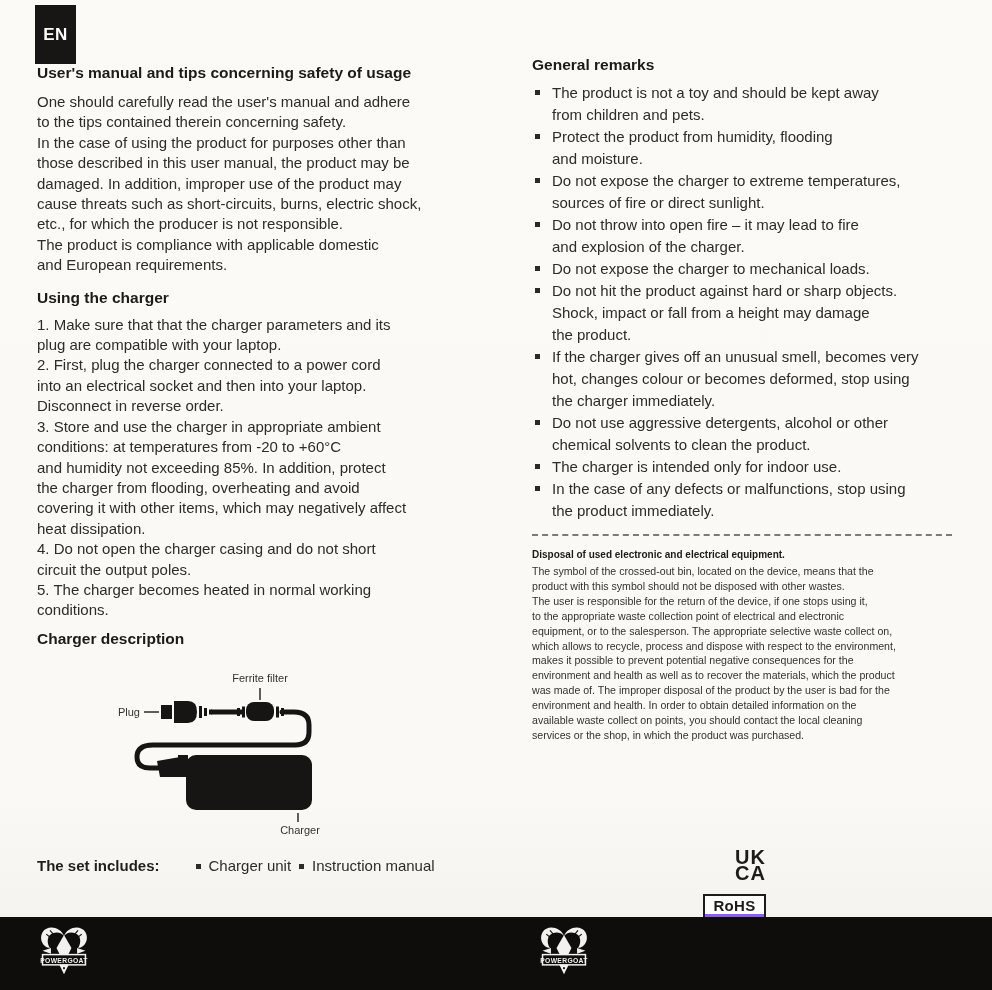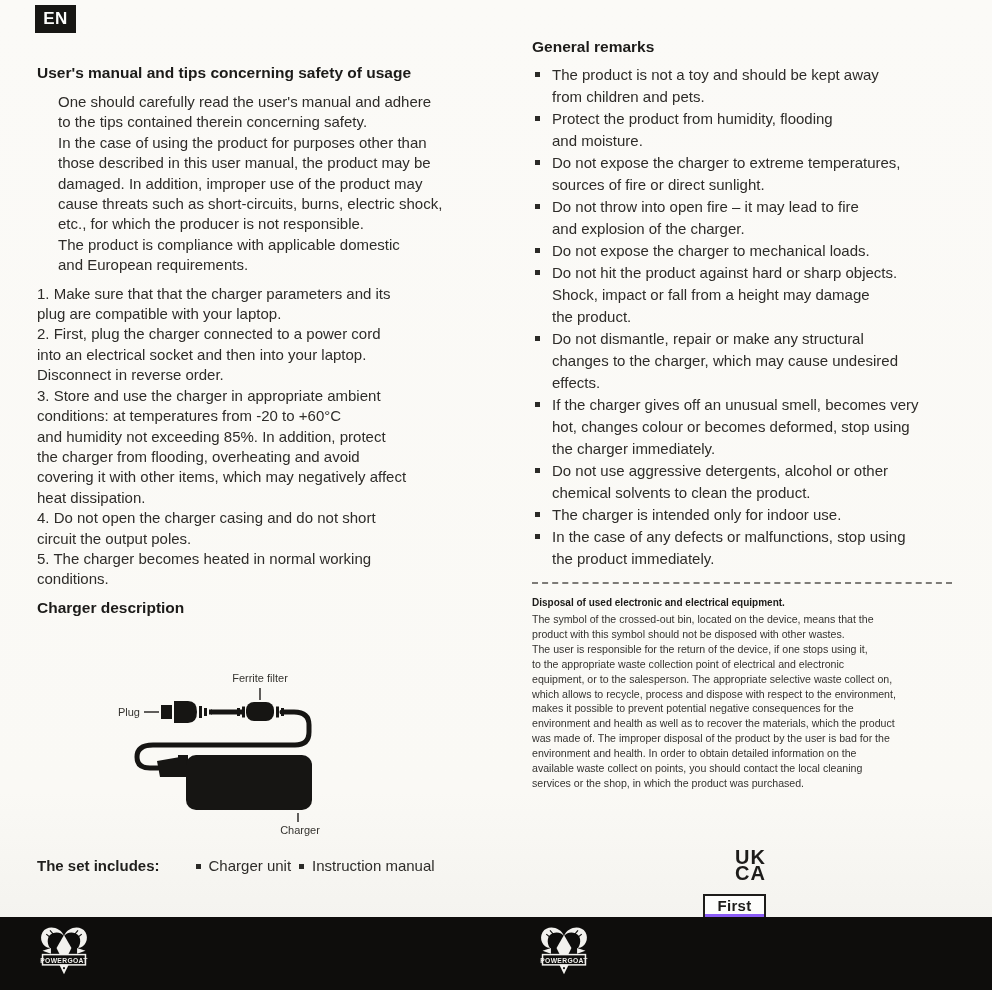--- a/index.html
+++ b/index.html
@@ -9,34 +9,34 @@
     font-family:"Liberation Sans", sans-serif;
     background:#efeeea;
   }
   .page {
     position:relative; width:992px; height:990px; overflow:hidden;
     background:linear-gradient(180deg,#fbfaf7 0%, #faf9f5 80%, #f4f3ef 93%, #fbfaf7 100%);
     color:#2e2c29;
   }
   
   .lang-badge{
-    position:absolute; left:35px; top:5px; width:41px; height:28px;
+    position:absolute; left:35px; top:5px; width:41px; height:59px;
     background:#171614; color:#fdfdfc;
     display:flex; align-items:center; justify-content:center;
     font-weight:bold; font-size:17px; letter-spacing:.5px;
   }
   
   .col-left{ position:absolute; left:37px; top:64px; width:466px; }
-  .col-right{ position:absolute; left:532px; top:38px; width:450px; }
+  .col-right{ position:absolute; left:532px; top:56px; width:450px; }
   h1,h2{ font-size:15.5px; font-weight:bold; color:#1c1b19; margin:0; }
   .body-text{
     font-size:15px; line-height:20.4px; white-space:pre-line;
     margin:0; color:#2e2c29;
   }
-  .intro{ margin-top:10px;margin-left:21px; }
+  .intro{ margin-top:10px; }
   .h-using{ margin-top:13px; }
   .using-body{ margin-top:8px; }
   .h-desc{ margin-top:9px; }
   
   .diagram{ position:absolute; left:80px; top:655px; width:320px; height:190px; }
   .diagram text{ font-size:11px; fill:#35332f; }
   
   .set-row{
     position:absolute; left:37px; top:857px;
     display:flex; align-items:center; font-size:15px; color:#2e2c29;
@@ -104,20 +104,21 @@
     <h1>User's manual and tips concerning safety of usage</h1>
     <p class="body-text intro">One should carefully read the user's manual and adhere
 to the tips contained therein concerning safety.
 In the case of using the product for purposes other than
 those described in this user manual, the product may be
 damaged. In addition, improper use of the product may
 cause threats such as short-circuits, burns, electric shock,
 etc., for which the producer is not responsible.
 The product is compliance with applicable domestic
 and European requirements.</p>
+    <h2 class="h-using">Using the charger</h2>
     <p class="body-text using-body">1. Make sure that that the charger parameters and its
 plug are compatible with your laptop.
 2. First, plug the charger connected to a power cord
 into an electrical socket and then into your laptop.
 Disconnect in reverse order.
 3. Store and use the charger in appropriate ambient
 conditions: at temperatures from -20 to +60°C
 and humidity not exceeding 85%. In addition, protect
 the charger from flooding, overheating and avoid
 covering it with other items, which may negatively affect
@@ -186,23 +187,20 @@
       <li>Protect the product from humidity, flooding
 and moisture.</li>
       <li>Do not expose the charger to extreme temperatures,
 sources of fire or direct sunlight.</li>
       <li>Do not throw into open fire – it may lead to fire
 and explosion of the charger.</li>
       <li>Do not expose the charger to mechanical loads.</li>
       <li>Do not hit the product against hard or sharp objects.
 Shock, impact or fall from a height may damage
 the product.</li>
-      <li>Do not dismantle, repair or make any structural
-changes to the charger, which may cause undesired
-effects.</li>
       <li>If the charger gives off an unusual smell, becomes very
 hot, changes colour or becomes deformed, stop using
 the charger immediately.</li>
       <li>Do not use aggressive detergents, alcohol or other
 chemical solvents to clean the product.</li>
       <li>The charger is intended only for indoor use.</li>
       <li>In the case of any defects or malfunctions, stop using
 the product immediately.</li>
     </ul>
     <div class="dashed-sep"></div>
@@ -220,21 +218,21 @@
 available waste collect on points, you should contact the local cleaning
 services or the shop, in which the product was purchased.</p>
   </div>
 
   <div class="marks-row">
     <div class="ukca">
       <div>UK</div>
       <div>CA</div>
     </div>
     <div class="rohs">
-      <div class="rohs-top">First</div>
+      <div class="rohs-top">RoHS</div>
       <div class="rohs-bottom">Compliant</div>
     </div>
     <svg width="46" height="28" viewBox="0 0 46 28">
       <path d="M17 4 A 10.5 10.5 0 1 0 17 24" fill="none" stroke="#1d1c1a" stroke-width="5"></path>
       <path d="M42 4 A 10.5 10.5 0 1 0 42 24" fill="none" stroke="#1d1c1a" stroke-width="5"></path>
       <line x1="29" y1="14" x2="39" y2="14" stroke="#1d1c1a" stroke-width="5"></line>
     </svg>
     <span class="recycle">♻</span>
     <svg width="38" height="40" viewBox="0 0 38 40">
       <rect x="13" y="2" width="10" height="3" fill="none" stroke="#1d1c1a" stroke-width="1.8"></rect>

